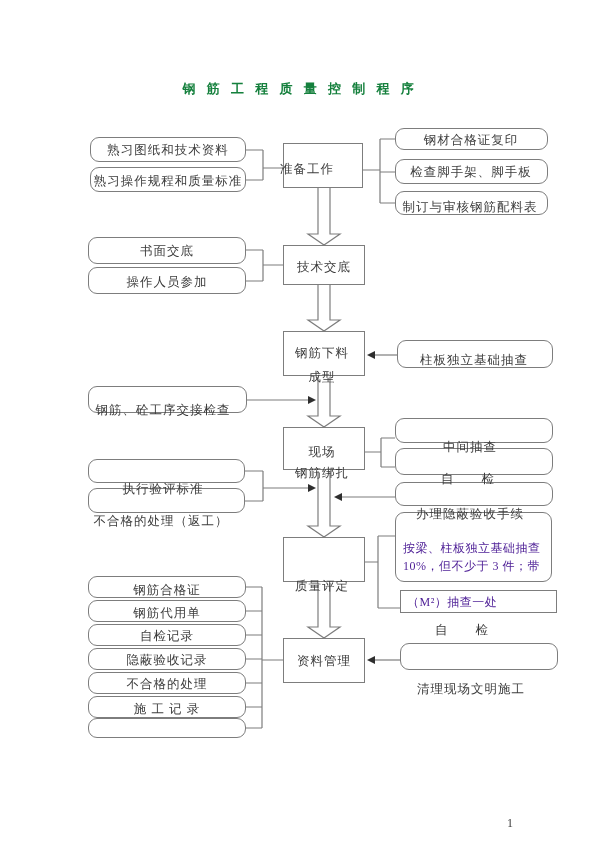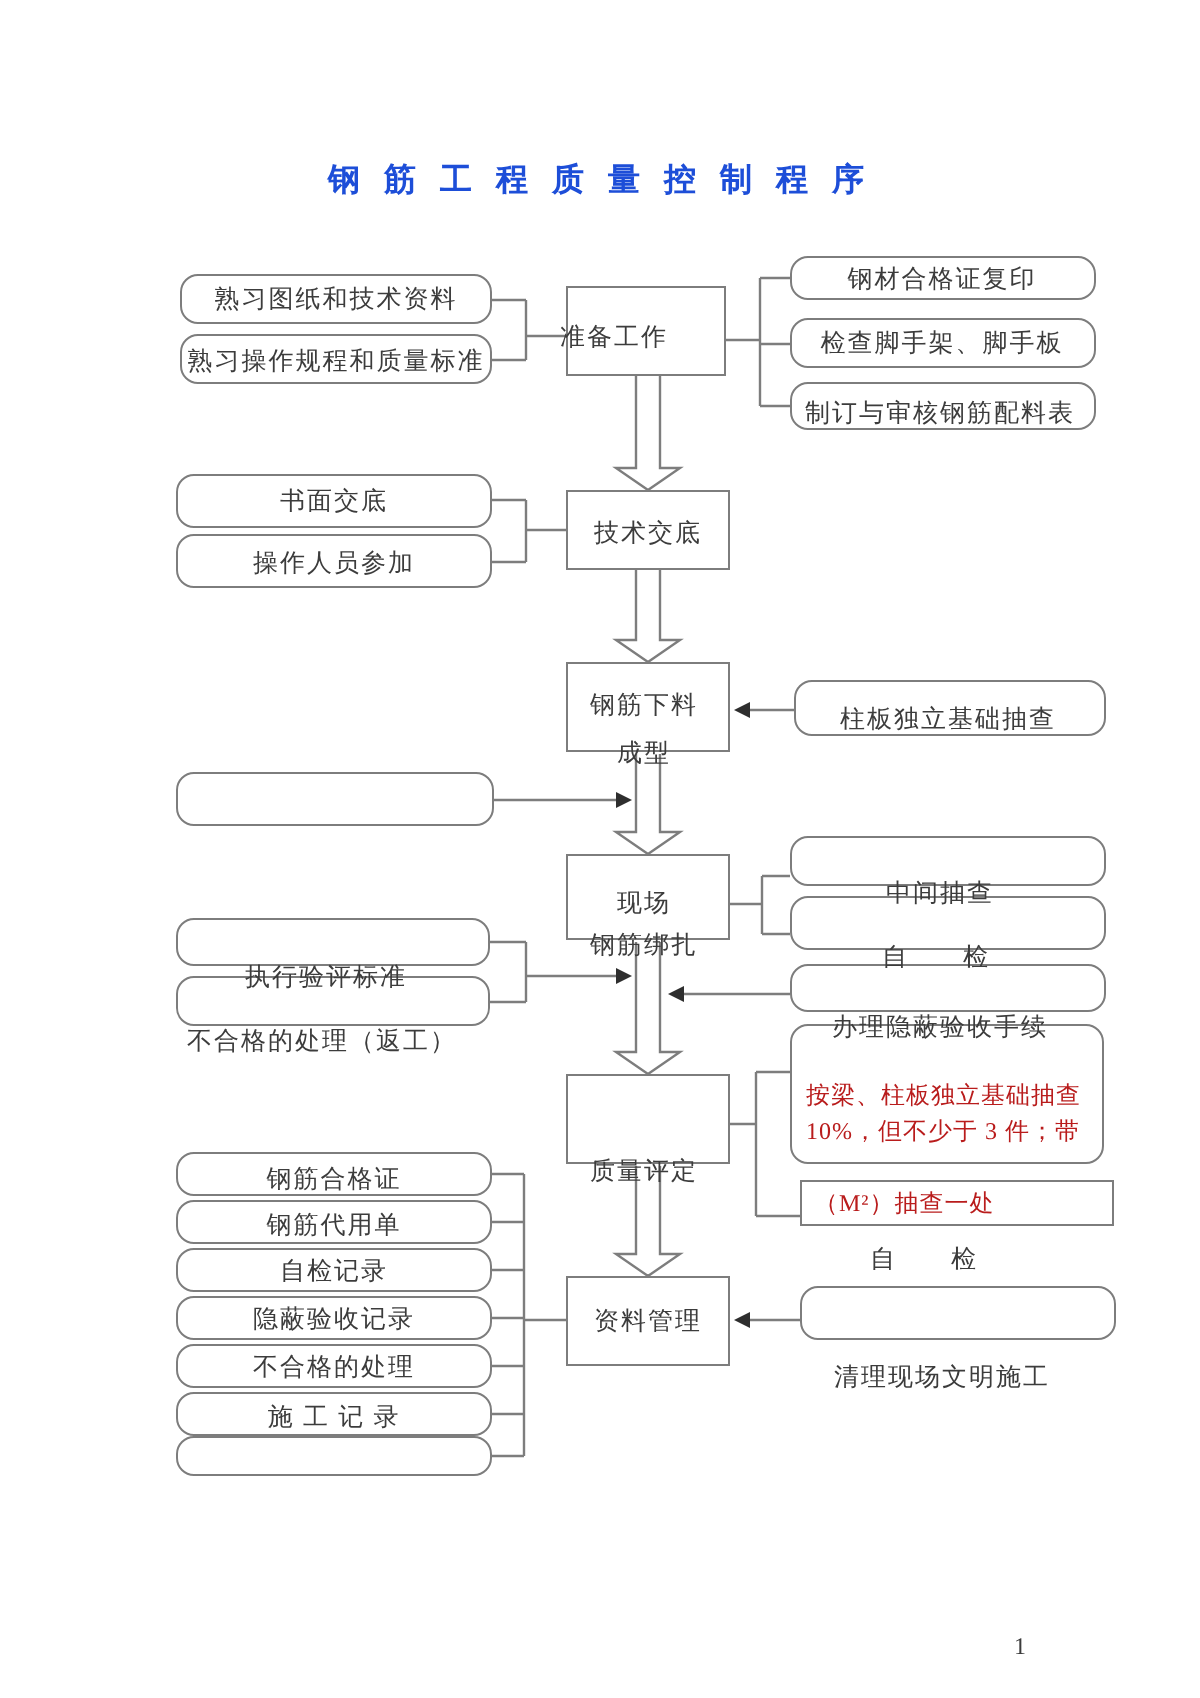--- a/index.html
+++ b/index.html
@@ -1,26 +1,26 @@
 <!DOCTYPE html>
 <html><head>
 <meta charset="utf-8">
 <style>
   html,body{margin:0;padding:0;background:#fff;}
   .page{position:relative;width:600px;height:849px;background:#ffffff;
         font-family:"Liberation Serif","DejaVu Serif",serif;color:#3c3c3c;overflow:hidden;}
   .title{position:absolute;left:0;right:0;top:80px;text-align:center;
-         font-weight:bold;font-size:16px;letter-spacing:4px;color:#1d4ed8;}
+         font-weight:bold;font-size:13px;letter-spacing:4px;color:#15803d;}
   .box{position:absolute;border:1px solid #7d7d7d;background:transparent;box-sizing:border-box;}
   .round{border-radius:9px;}
   .overlay{position:absolute;left:0;top:0;pointer-events:none;}
   .lbl{position:absolute;transform:translate(-50%,-50%);white-space:nowrap;
        font-size:12.5px;letter-spacing:1px;color:#3c3c3c;}
   .note{position:absolute;transform:translateY(-50%);white-space:nowrap;
-        font-size:12px;letter-spacing:0.5px;color:#b91c1c;}
+        font-size:12px;letter-spacing:0.5px;color:#4c1d95;}
   .pagenum{position:absolute;left:507px;top:816px;font-size:12px;color:#3c3c3c;}
 </style>
 </head>
 <body>
 
 <div class="page">
 
   <div class="title">钢 筋 工 程 质 量 控 制 程 序</div>
 
   <div class="box" style="left:283px;top:143px;width:80px;height:45px"></div>
@@ -102,20 +102,21 @@
   <div class="lbl" style="left:322px;top:377px">成型</div>
   <div class="lbl" style="left:322px;top:452px">现场</div>
   <div class="lbl" style="left:322px;top:473px">钢筋绑扎</div>
   <div class="lbl" style="left:322px;top:586px">质量评定</div>
   <div class="lbl" style="left:324px;top:661px">资料管理</div>
 
   <div class="lbl" style="left:168px;top:181px">熟习操作规程和质量标准</div>
   <div class="lbl" style="left:168px;top:150px">熟习图纸和技术资料</div>
   <div class="lbl" style="left:167px;top:251px">书面交底</div>
   <div class="lbl" style="left:167px;top:282px">操作人员参加</div>
+  <div class="lbl" style="left:163px;top:410px">钢筋、砼工序交接检查</div>
   <div class="lbl" style="left:163px;top:489px">执行验评标准</div>
   <div class="lbl" style="left:161px;top:521px">不合格的处理（返工）</div>
   <div class="lbl" style="left:167px;top:590px">钢筋合格证</div>
   <div class="lbl" style="left:167px;top:613px">钢筋代用单</div>
   <div class="lbl" style="left:167px;top:636px">自检记录</div>
   <div class="lbl" style="left:167px;top:660px">隐蔽验收记录</div>
   <div class="lbl" style="left:167px;top:684px">不合格的处理</div>
   <div class="lbl" style="left:167px;top:709px">施 工 记 录</div>
 
   <div class="lbl" style="left:471px;top:140px">钢材合格证复印</div>

